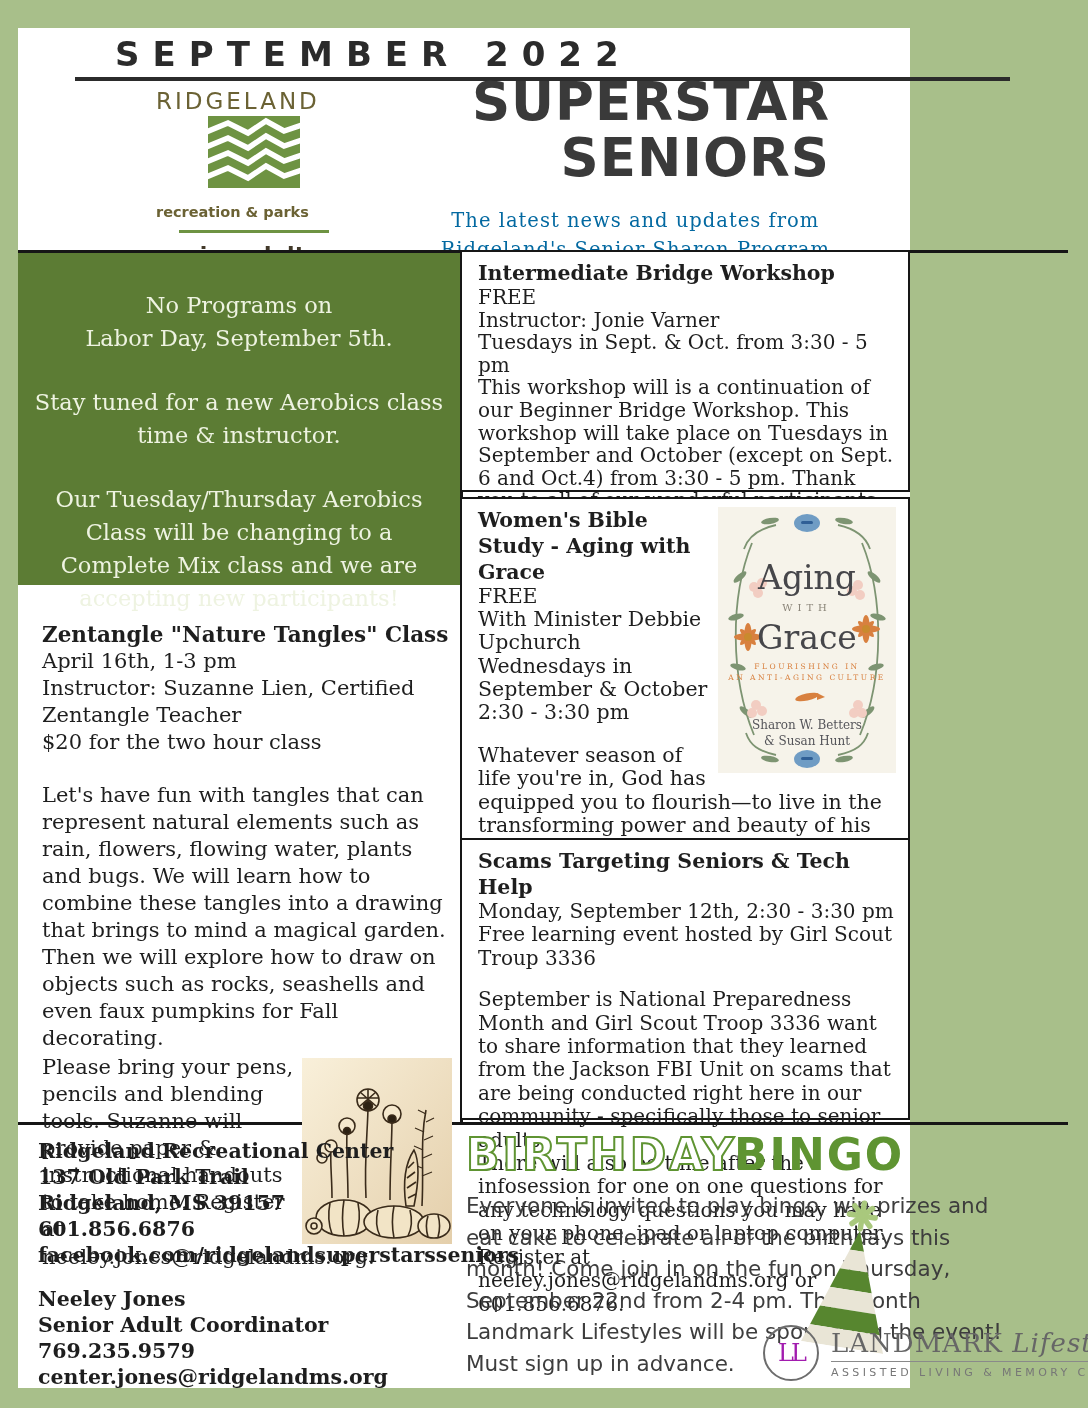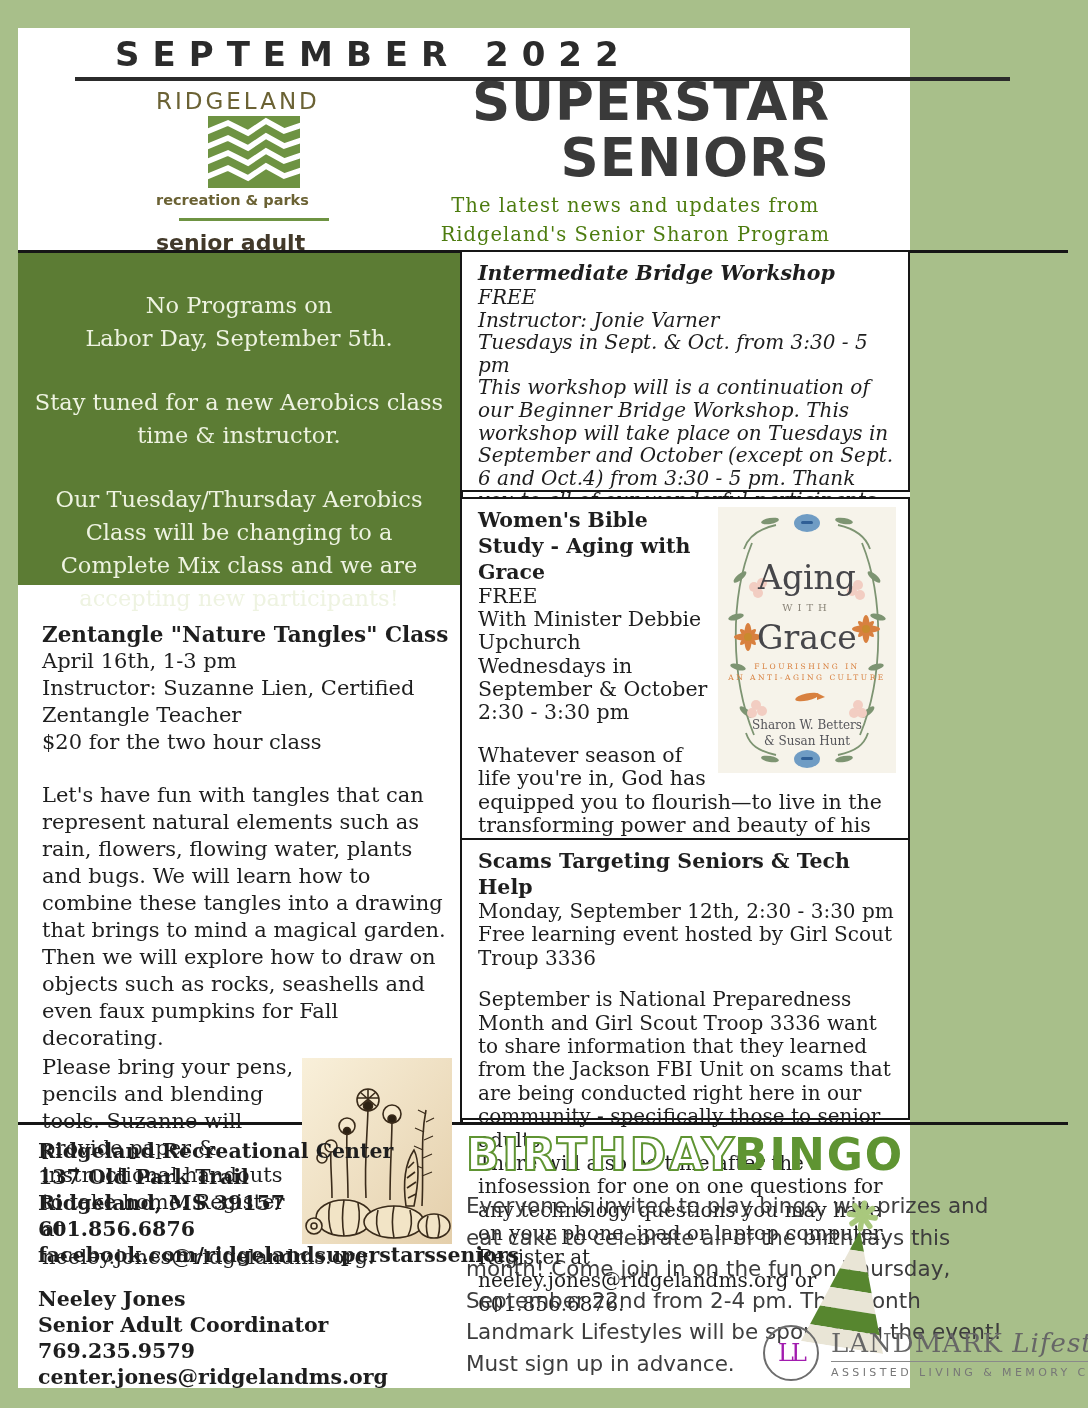--- a/index.html
+++ b/index.html
@@ -18,31 +18,31 @@
   
   .month{
     position:absolute;left:97px;top:6px;
     font-family:"DejaVu Sans",sans-serif;font-weight:bold;
     font-size:34px;letter-spacing:13px;color:#2b2b2b;white-space:nowrap;
   }
   .header-rule{position:absolute;left:57px;top:49px;width:935px;height:4px;background:#2b2b2b;}
   .logo{position:absolute;left:138px;top:60px;width:195px;text-align:left;}
   .logo-name{font-family:"DejaVu Sans",sans-serif;font-size:23px;letter-spacing:3px;color:#6b6234;}
   .logo-waves{display:block;margin:2px auto 0;}
-  .logo-tag{font-family:"DejaVu Sans",sans-serif;font-weight:bold;font-size:14.5px;color:#6b6234;margin-top:4px;}
+  .logo-tag{font-family:"DejaVu Sans",sans-serif;font-weight:bold;font-size:14.5px;color:#6b6234;margin-top:16px;}
   .logo-div{width:150px;height:3px;background:#6e9342;margin:10px auto 8px;}
   .logo-prog{font-family:"DejaVu Sans",sans-serif;font-weight:bold;font-size:22px;line-height:27px;color:#42392a;}
   .title-block{position:absolute;right:80px;top:46px;text-align:right;}
   .title-line{
     font-family:"DejaVu Sans",sans-serif;font-weight:800;
     font-size:53px;line-height:56px;color:#3a3a3a;letter-spacing:1px;
   }
   .subtitle{
     font-family:"DejaVu Serif",serif;font-size:19.5px;line-height:29px;
-    color:#4d7c0f;letter-spacing:1px;text-align:center;margin-top:5px;
+    color:#0369a1;letter-spacing:1px;text-align:center;margin-top:20px;
   }
   
   .line-h-top{position:absolute;left:0;top:222px;width:1050px;height:3px;background:#161616;}
   .line-h-bottom{position:absolute;left:0;top:1094px;width:1050px;height:3px;background:#161616;}
   .line-v{position:absolute;left:442px;top:222px;width:3px;height:875px;background:#161616;}
   
   .green-box{
     position:absolute;left:0;top:225px;width:442px;height:332px;
     background:#5c7c34;color:#eef3e1;text-align:center;
     box-sizing:border-box;padding:36px 16px 4px;
@@ -58,21 +58,21 @@
   .spacer{height:26px;}
   .zen-img{float:right;margin:4px 0 0 8px;}
   
   .rbox{
     position:absolute;left:442px;right:0;
     border:2px solid #161616;box-sizing:border-box;
     background:#fff;
     font-size:20px;line-height:22.6px;
     padding:8px 12px 0 16px;
   }
-  .box-bridge{top:222px;height:242px;font-style:italic;}
+  .box-bridge{top:222px;height:242px;}
   .box-bible{top:469px;height:343px;font-size:20.5px;line-height:23.2px;}
   .box-scams{top:810px;height:282px;line-height:23.4px;}
   .rbox .sec-title{font-size:20.5px;line-height:26px;}
   .box-bible .spacer{height:20px;}
   .box-scams .spacer{height:18px;}
   .book-img{float:right;margin:0 0 4px 8px;}
   
   .contact{
     position:absolute;left:20px;top:1110px;width:420px;
     font-weight:bold;font-size:20.5px;line-height:26px;

